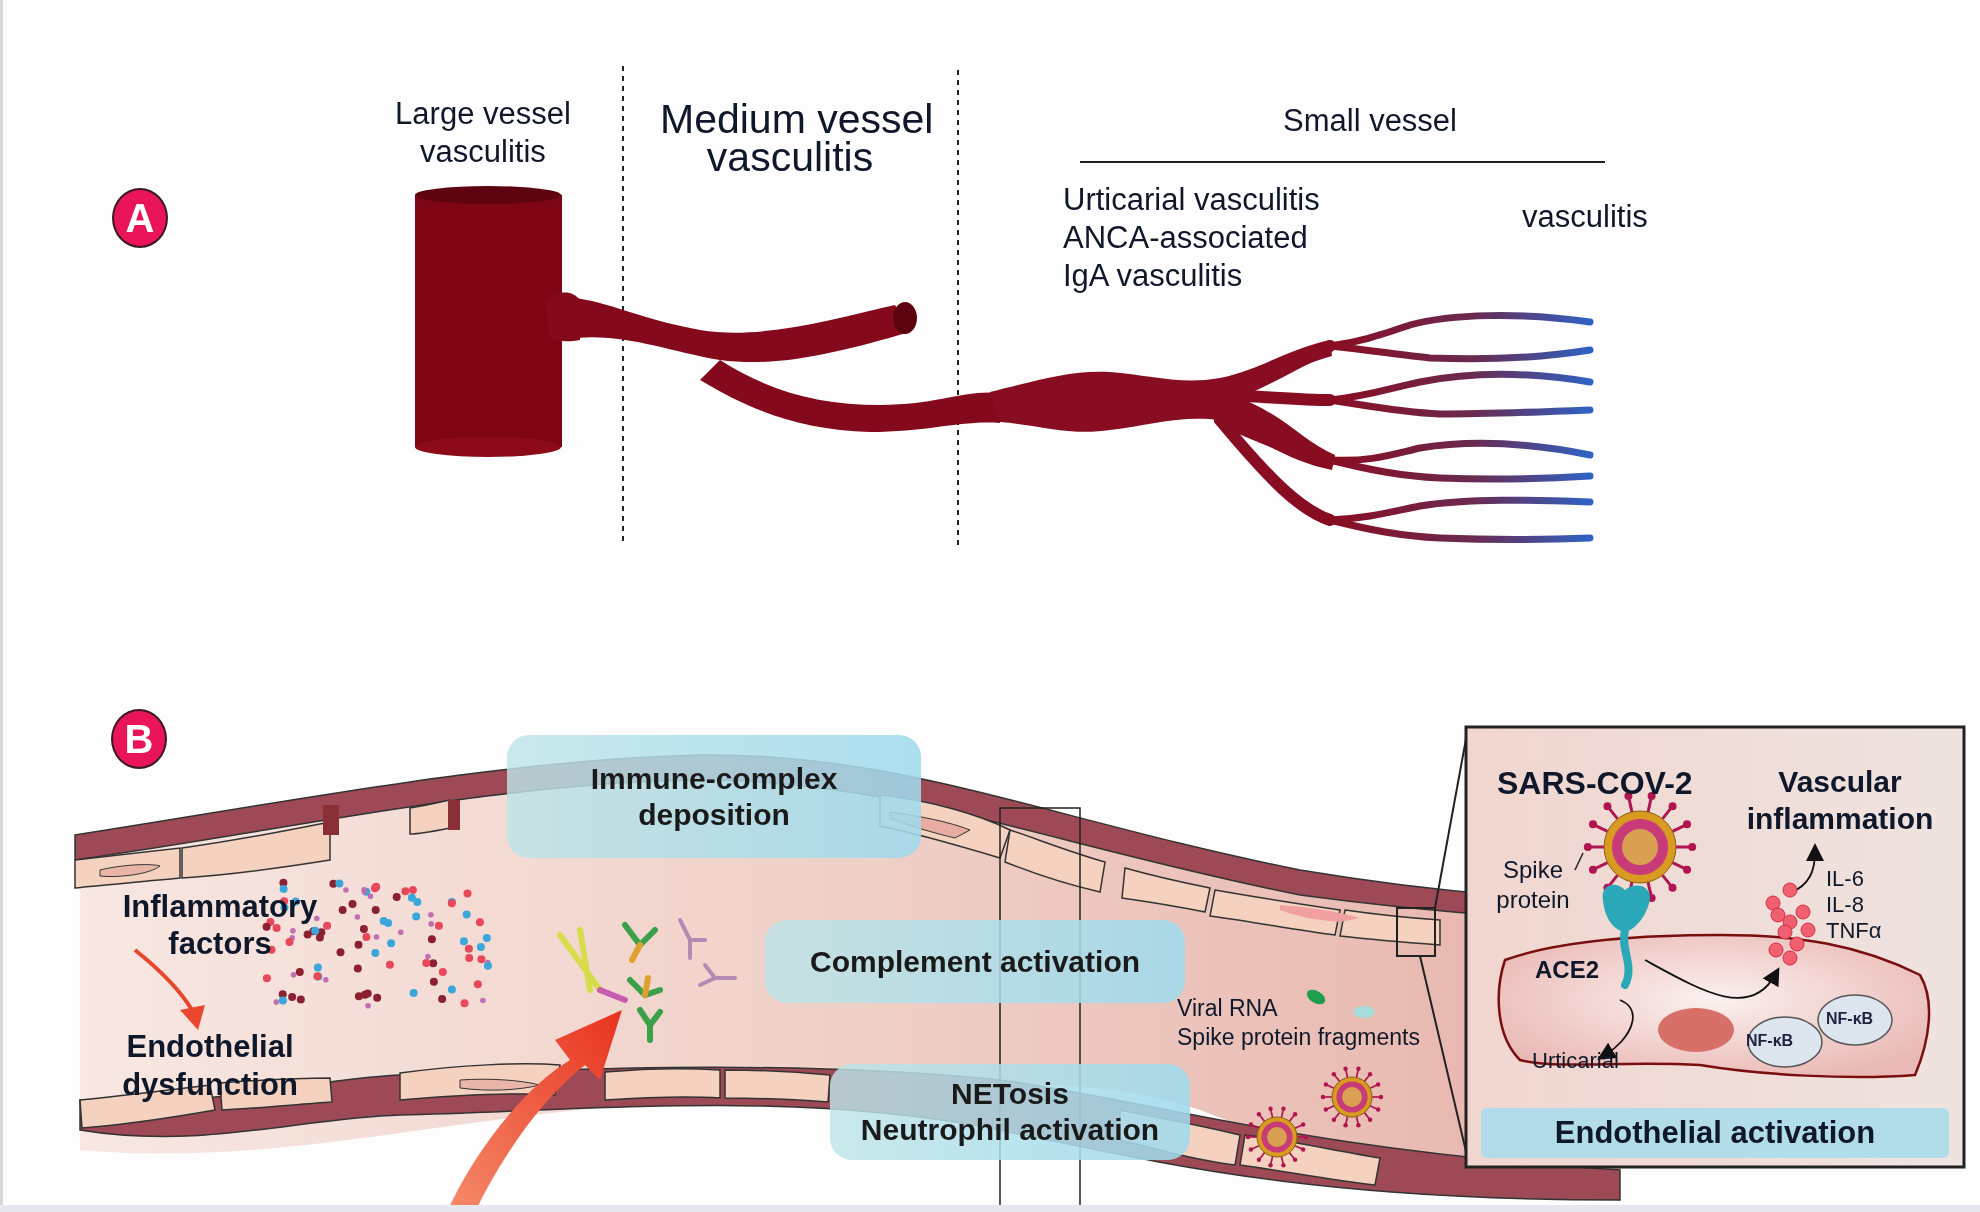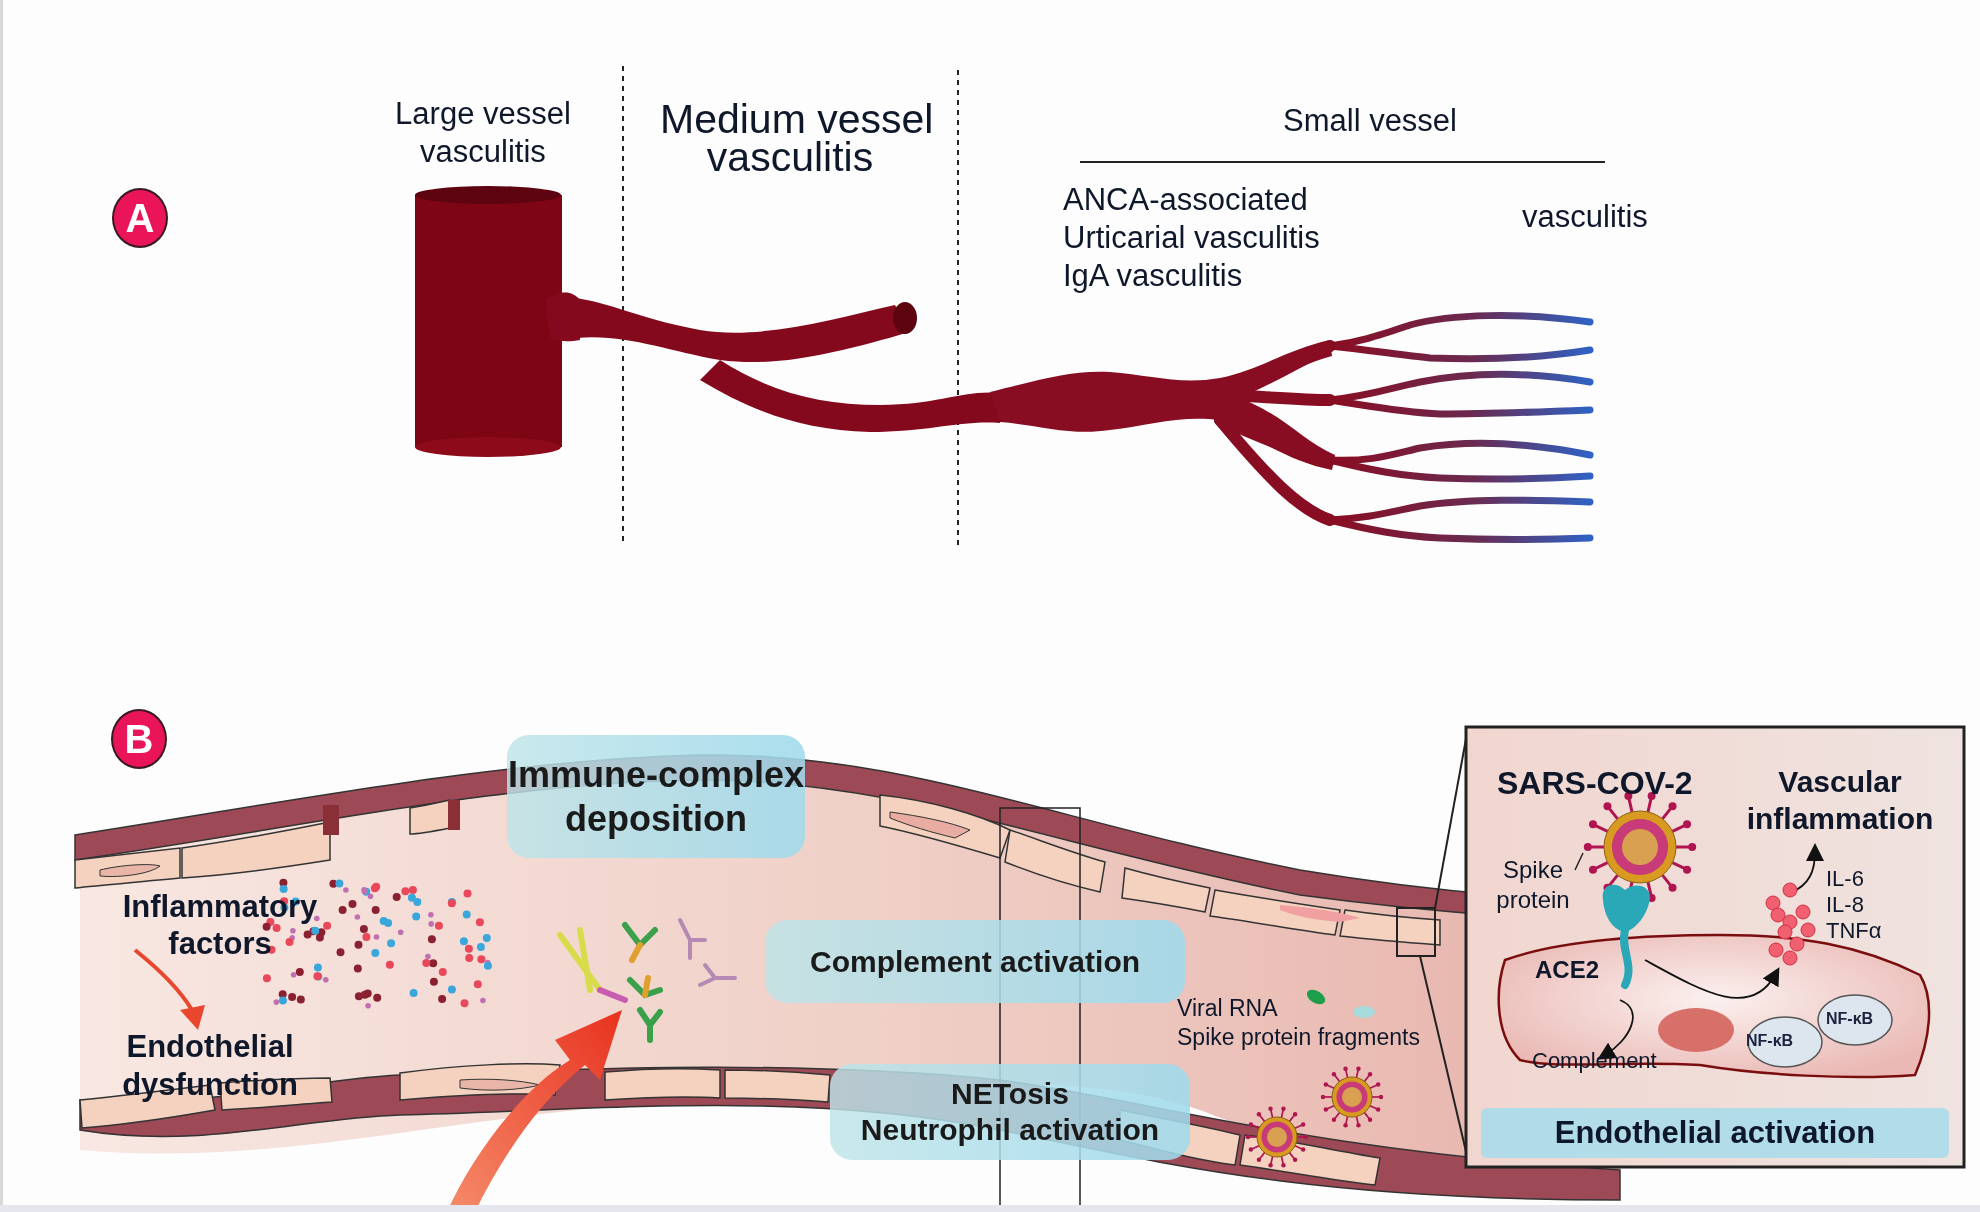--- a/index.html
+++ b/index.html
@@ -388,40 +388,40 @@
 <div class="lbl center" style="left:372px;top:95px;width:222px;font-size:31px;line-height:38px;">
   <div>Large vessel</div>
   <div>vasculitis</div>
 </div>
 <div class="lbl center" style="left:660px;top:100px;width:260px;font-size:41px;line-height:38px;">
   <div>Medium vessel</div>
   <div>vasculitis</div>
 </div>
 <div class="lbl center" style="left:1180px;top:103px;width:380px;font-size:31px;">Small vessel</div>
 <div class="lbl" style="left:1063px;top:181px;font-size:31px;line-height:38px;">
+  <div>Urticarial vasculitis</div>
   <div>ANCA-associated</div>
-  <div>Urticarial vasculitis</div>
   <div>IgA vasculitis</div>
 </div>
 <div class="lbl center" style="left:1440px;top:198px;width:290px;font-size:31px;line-height:38px;">
   <div>vasculitis</div>
 </div>
 
 <div class="badge" style="left:111px;top:709px;">B</div>
 
 <div class="lbl center bold" style="left:100px;top:888px;width:240px;font-size:31px;line-height:37px;">
   <div>Inflammatory</div>
   <div>factors</div>
 </div>
 <div class="lbl center bold" style="left:95px;top:1028px;width:230px;font-size:31px;line-height:38px;">
   <div>Endothelial</div>
   <div>dysfunction</div>
 </div>
 
-<div class="tag" style="left:507px;top:735px;width:298px;height:123px;font-size:36px;">
+<div class="tag" style="left:507px;top:735px;width:414px;height:123px;font-size:30px;">
   <div>
     <div>Immune-complex</div>
     <div>deposition</div>
   </div>
 </div>
 <div class="tag" style="left:765px;top:920px;width:420px;height:83px;font-size:30px;">Complement activation</div>
 <div class="tag" style="left:830px;top:1064px;width:360px;height:96px;font-size:30px;">
   <div>
     <div>NETosis</div>
     <div>Neutrophil activation</div>
@@ -432,21 +432,21 @@
   <div>Viral RNA</div>
   <div>Spike protein fragments</div>
 </div>
 
 <div class="lbl bold" style="left:1497px;top:765px;font-size:32px;">SARS-COV-2</div>
 <div class="lbl center" style="left:1483px;top:855px;width:100px;font-size:24px;line-height:30px;">
   <div>Spike</div>
   <div>protein</div>
 </div>
 <div class="lbl bold" style="left:1535px;top:956px;font-size:24px;">ACE2</div>
-<div class="lbl" style="left:1532px;top:1048px;font-size:22px;">Complement</div>
+<div class="lbl" style="left:1532px;top:1048px;font-size:22px;">Urticarial</div>
 <div class="lbl bold" style="left:1746px;top:1032px;font-size:16px;color:#1e2240;">NF-κB</div>
 <div class="lbl bold" style="left:1826px;top:1010px;font-size:16px;color:#1e2240;">NF-κB</div>
 <div class="lbl center bold" style="left:1730px;top:763px;width:220px;font-size:30px;line-height:37px;">
   <div>Vascular</div>
   <div>inflammation</div>
 </div>
 <div class="lbl" style="left:1826px;top:866px;font-size:22px;line-height:26px;">
   <div>IL-6</div>
   <div>IL-8</div>
   <div>TNFα</div>

